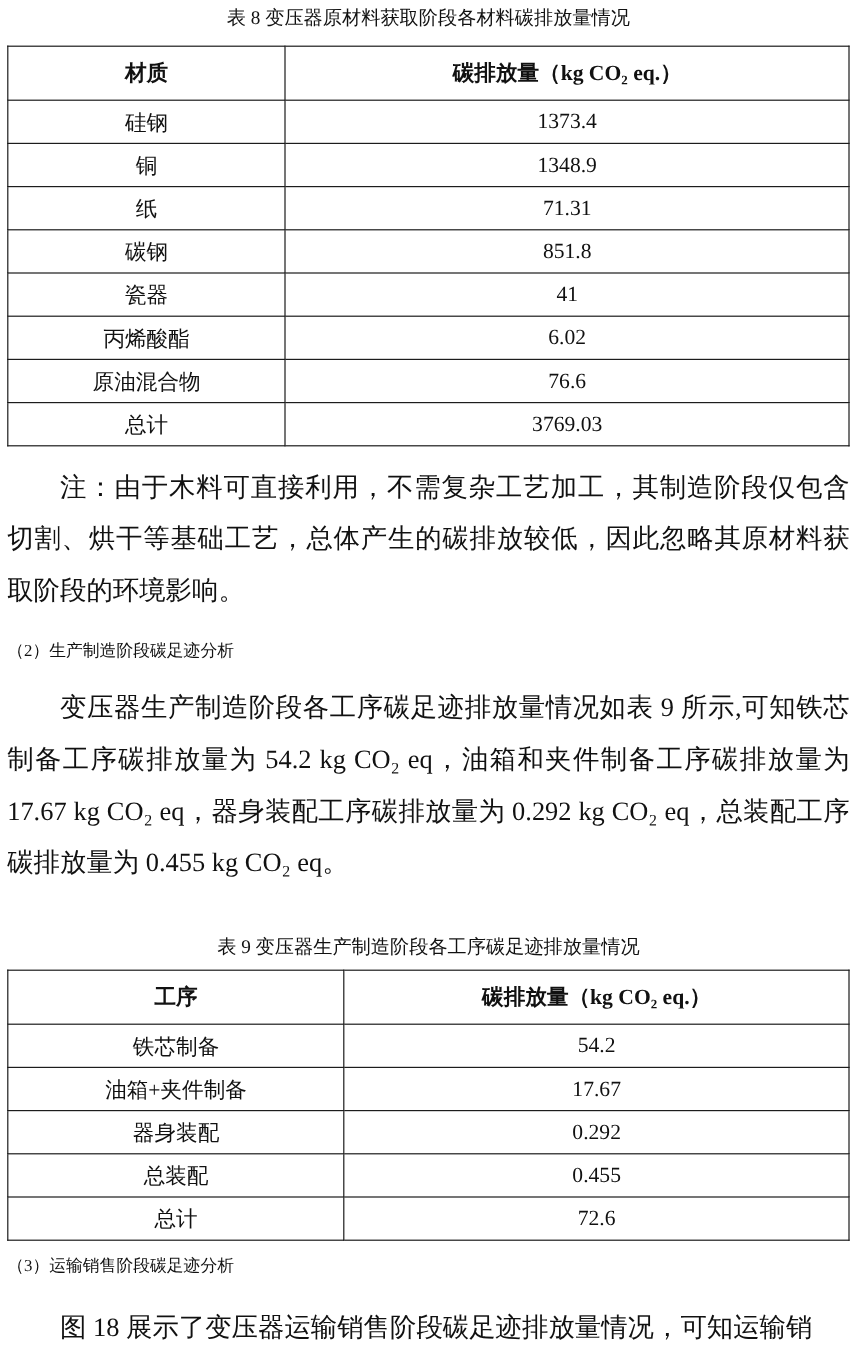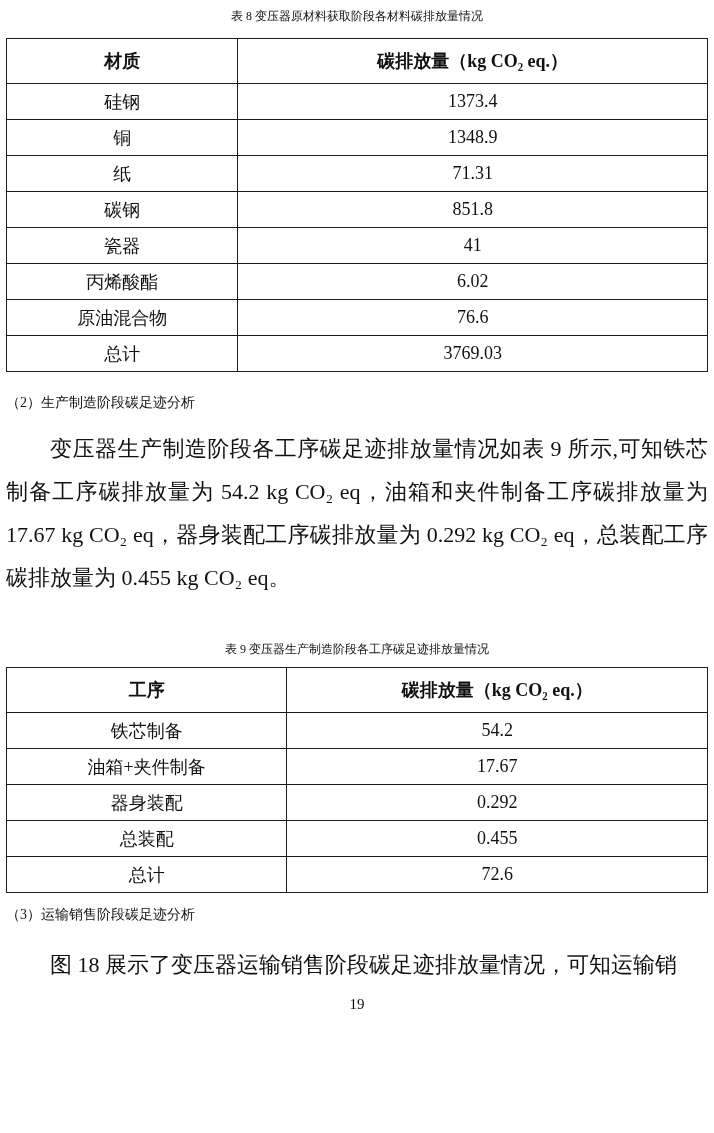--- a/index.html
+++ b/index.html
@@ -14,21 +14,21 @@
     margin: 0 auto;
     background: #ffffff;
     font-family: "Liberation Serif", "DejaVu Serif", serif;
     color: #111111;
     box-sizing: border-box;
     padding: 6px 6px 0 6px;
     overflow: hidden;
   }
   .caption {
     text-align: center;
-    font-size: 12px;
+    font-size: 16px;
     line-height: 20px;
     color: #111111;
   }
   .caption-top {
     margin-bottom: 12px;
   }
   .caption-mid {
     margin-top: 40px;
     margin-bottom: 8px;
   }
@@ -135,20 +135,21 @@
         <td>原油混合物</td>
         <td>76.6</td>
       </tr>
       <tr>
         <td class="total-label">总计</td>
         <td>3769.03</td>
       </tr>
     </tbody>
   </table>
 
+  <p class="body-text note">注：由于木料可直接利用，不需复杂工艺加工，其制造阶段仅包含切割、烘干等基础工艺，总体产生的碳排放较低，因此忽略其原材料获取阶段的环境影响。</p>
 
   <h3 class="heading heading-2">（2）生产制造阶段碳足迹分析</h3>
 
   <p class="body-text para-2">变压器生产制造阶段各工序碳足迹排放量情况如表 9 所示,可知铁芯制备工序碳排放量为 54.2 kg CO₂ eq，油箱和夹件制备工序碳排放量为 17.67 kg CO₂ eq，器身装配工序碳排放量为 0.292 kg CO₂ eq，总装配工序碳排放量为 0.455 kg CO₂ eq。</p>
 
   <div class="caption caption-mid">表 9  变压器生产制造阶段各工序碳足迹排放量情况</div>
 
   <table class="data-table t9">
     <colgroup>
         <col class="c1">

